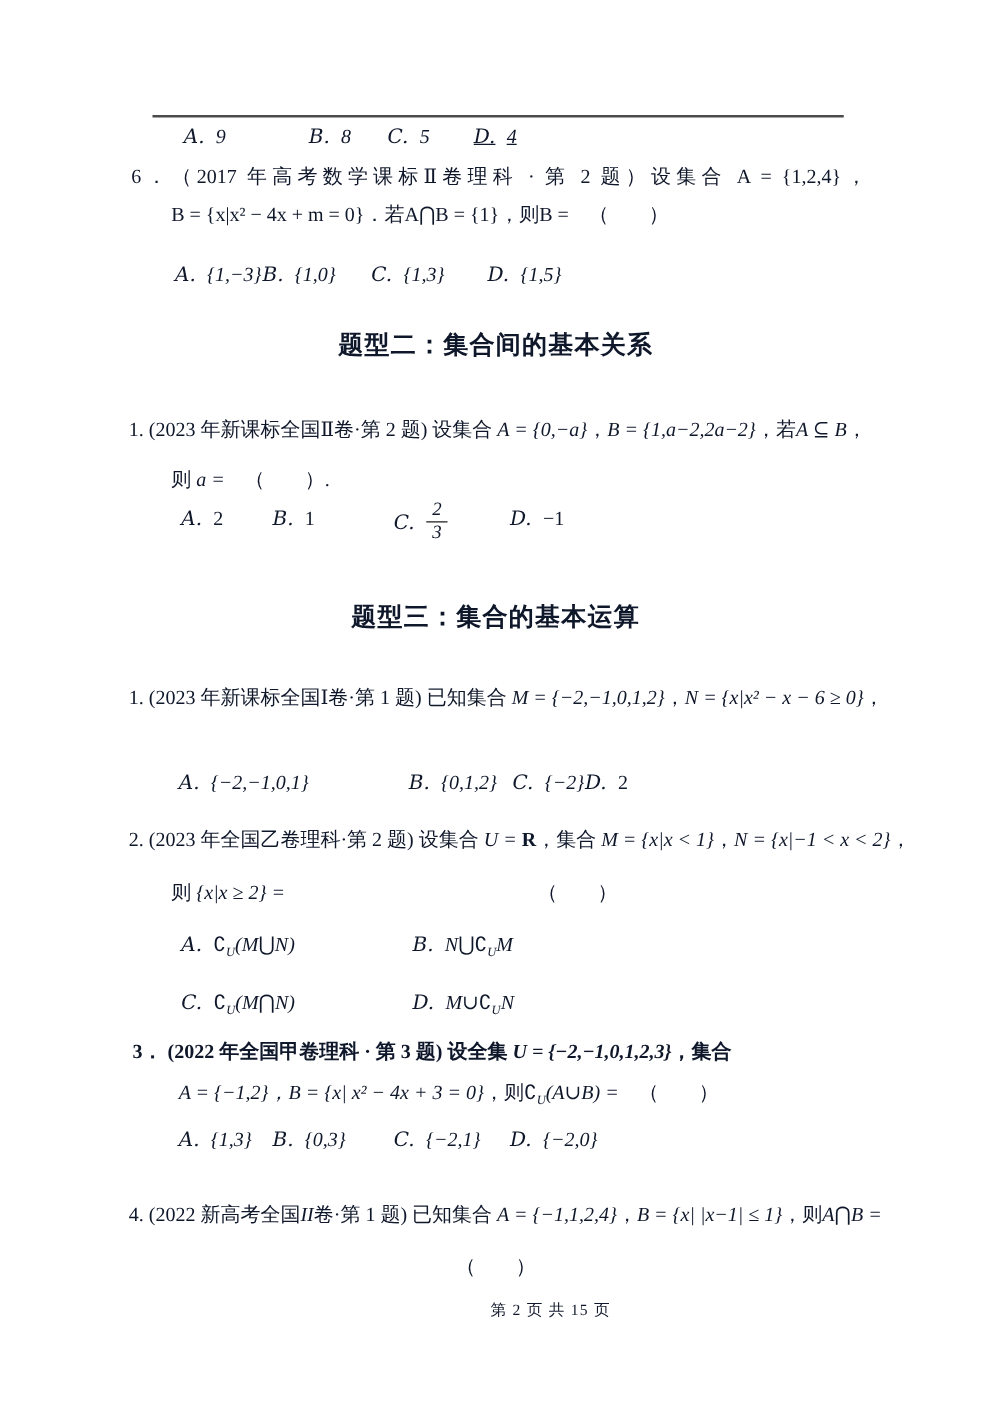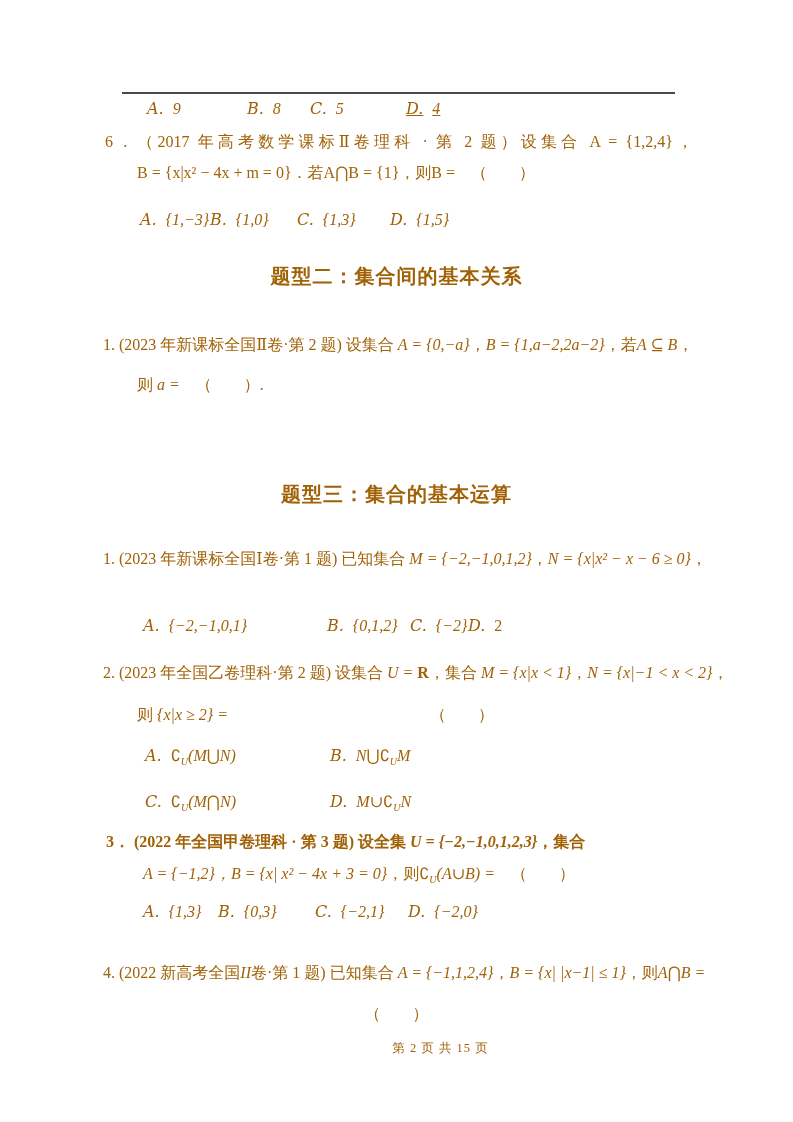--- a/index.html
+++ b/index.html
@@ -1,19 +1,19 @@
 <!DOCTYPE html>
 <html><head>
 <meta charset="utf-8">
 <style>
   html,body{margin:0;padding:0;background:#ffffff;}
   .page{
     position:relative;width:793px;height:1122px;background:#fff;margin:0 auto;
     font-family:"Liberation Serif","DejaVu Serif","DejaVu Sans",serif;
-    font-size:16px;color:#a16207;overflow:hidden;
+    font-size:16px;color:#0f172a;overflow:hidden;
   }
   .rule{position:absolute;border-top:2px solid #4a4a4a;}
   .line{position:absolute;white-space:nowrap;line-height:24px;}
   .justify{white-space:normal;text-align:justify;text-align-last:justify;}
   .heading{position:absolute;left:0;width:100%;text-align:center;font-weight:bold;
            font-size:20px;line-height:30px;letter-spacing:1px;white-space:nowrap;}
   .math{font-style:italic;}
   .cn{font-style:normal;}
   .boldR{font-weight:bold;font-style:normal;}
   .script{font-style:italic;font-family:Liberation Serif, serif;}
@@ -35,21 +35,21 @@
 <body>
 
 <div class="page">
 
   <div class="rule" style="left:122px;top:92px;width:553px;"></div>
 
   <div class="optrow" style="top:96px;">
     <span class="opt" style="left:147px;"><span class="optlabel">A.</span><span class="opttext">9</span></span>
     <span class="opt" style="left:247px;"><span class="optlabel">B.</span><span class="opttext">8</span></span>
     <span class="opt" style="left:310px;"><span class="optlabel">C.</span><span class="opttext">5</span></span>
-    <span class="opt" style="left:406px;text-decoration:underline;"><span class="optlabel">D.</span><span class="opttext">4</span></span>
+    <span class="opt" style="left:379px;text-decoration:underline;"><span class="optlabel">D.</span><span class="opttext">4</span></span>
   </div>
 
   <div class="line justify" style="top:130px;left:105px;width:588px;">
     <span class="cn">6．</span><span class="cn">（2017 年高考数学课标Ⅱ卷理科 · 第 2 题）设集合</span> <span class="cn">A = {1,2,4}，</span>
   </div>
   <div class="line" style="top:161px;left:137px;">
     <span class="cn">B = {x|x² − 4x + m = 0}．</span><span class="cn">若</span><span class="cn">A⋂B = {1}</span><span class="cn">，则</span><span class="cn">B =</span>　<span class="cn">（　　）</span>
   </div>
   <div class="optrow" style="top:207px;">
     <span class="opt" style="left:140px;"><span class="optlabel">A.</span><span class="settext">{1,−3}</span></span>
@@ -58,20 +58,26 @@
     <span class="opt" style="left:390px;"><span class="optlabel">D.</span><span class="settext">{1,5}</span></span>
   </div>
 
   <div class="heading" style="top:261px;">题型二：集合间的基本关系</div>
 
   <div class="line" style="top:333px;left:103px;">
     <span class="cn">1.</span> <span class="cn">(2023 年新课标全国Ⅱ卷·第 2 题) 设集合</span> <span class="math">A = {0,−a}</span><span class="cn">，</span><span class="math">B = {1,a−2,2a−2}</span><span class="cn">，若</span><span class="math">A ⊆ B</span><span class="cn">，</span>
   </div>
   <div class="line" style="top:373px;left:137px;">
     <span class="cn">则</span> <span class="math">a =</span>　<span class="cn">（　　）.</span>
+  </div>
+  <div class="optrow" style="top:402px;height:40px;">
+    <span class="opt" style="left:145px;"><span class="optlabel">A.</span><span class="cn">2</span></span>
+    <span class="opt" style="left:218px;"><span class="optlabel">B.</span><span class="cn">1</span></span>
+    <span class="opt" style="left:315px;"><span class="optlabel">C.</span><span class="frac"><span class="num">2</span><span class="den">3</span></span></span>
+    <span class="opt" style="left:408px;"><span class="optlabel">D.</span><span class="cn">−1</span></span>
   </div>
 
   <div class="heading" style="top:479px;">题型三：集合的基本运算</div>
 
   <div class="line" style="top:547px;left:103px;">
     <span class="cn">1.</span> <span class="cn">(2023 年新课标全国Ⅰ卷·第 1 题) 已知集合</span> <span class="math">M = {−2,−1,0,1,2}</span><span class="cn">，</span><span class="math">N = {x|x² − x − 6 ≥ 0}</span><span class="cn">，</span>
   </div>
   <div class="optrow" style="top:613px;">
     <span class="opt" style="left:143px;"><span class="optlabel">A.</span><span class="settext">{−2,−1,0,1}</span></span>
     <span class="opt" style="left:327px;"><span class="optlabel">B.</span><span class="settext">{0,1,2}</span></span>

